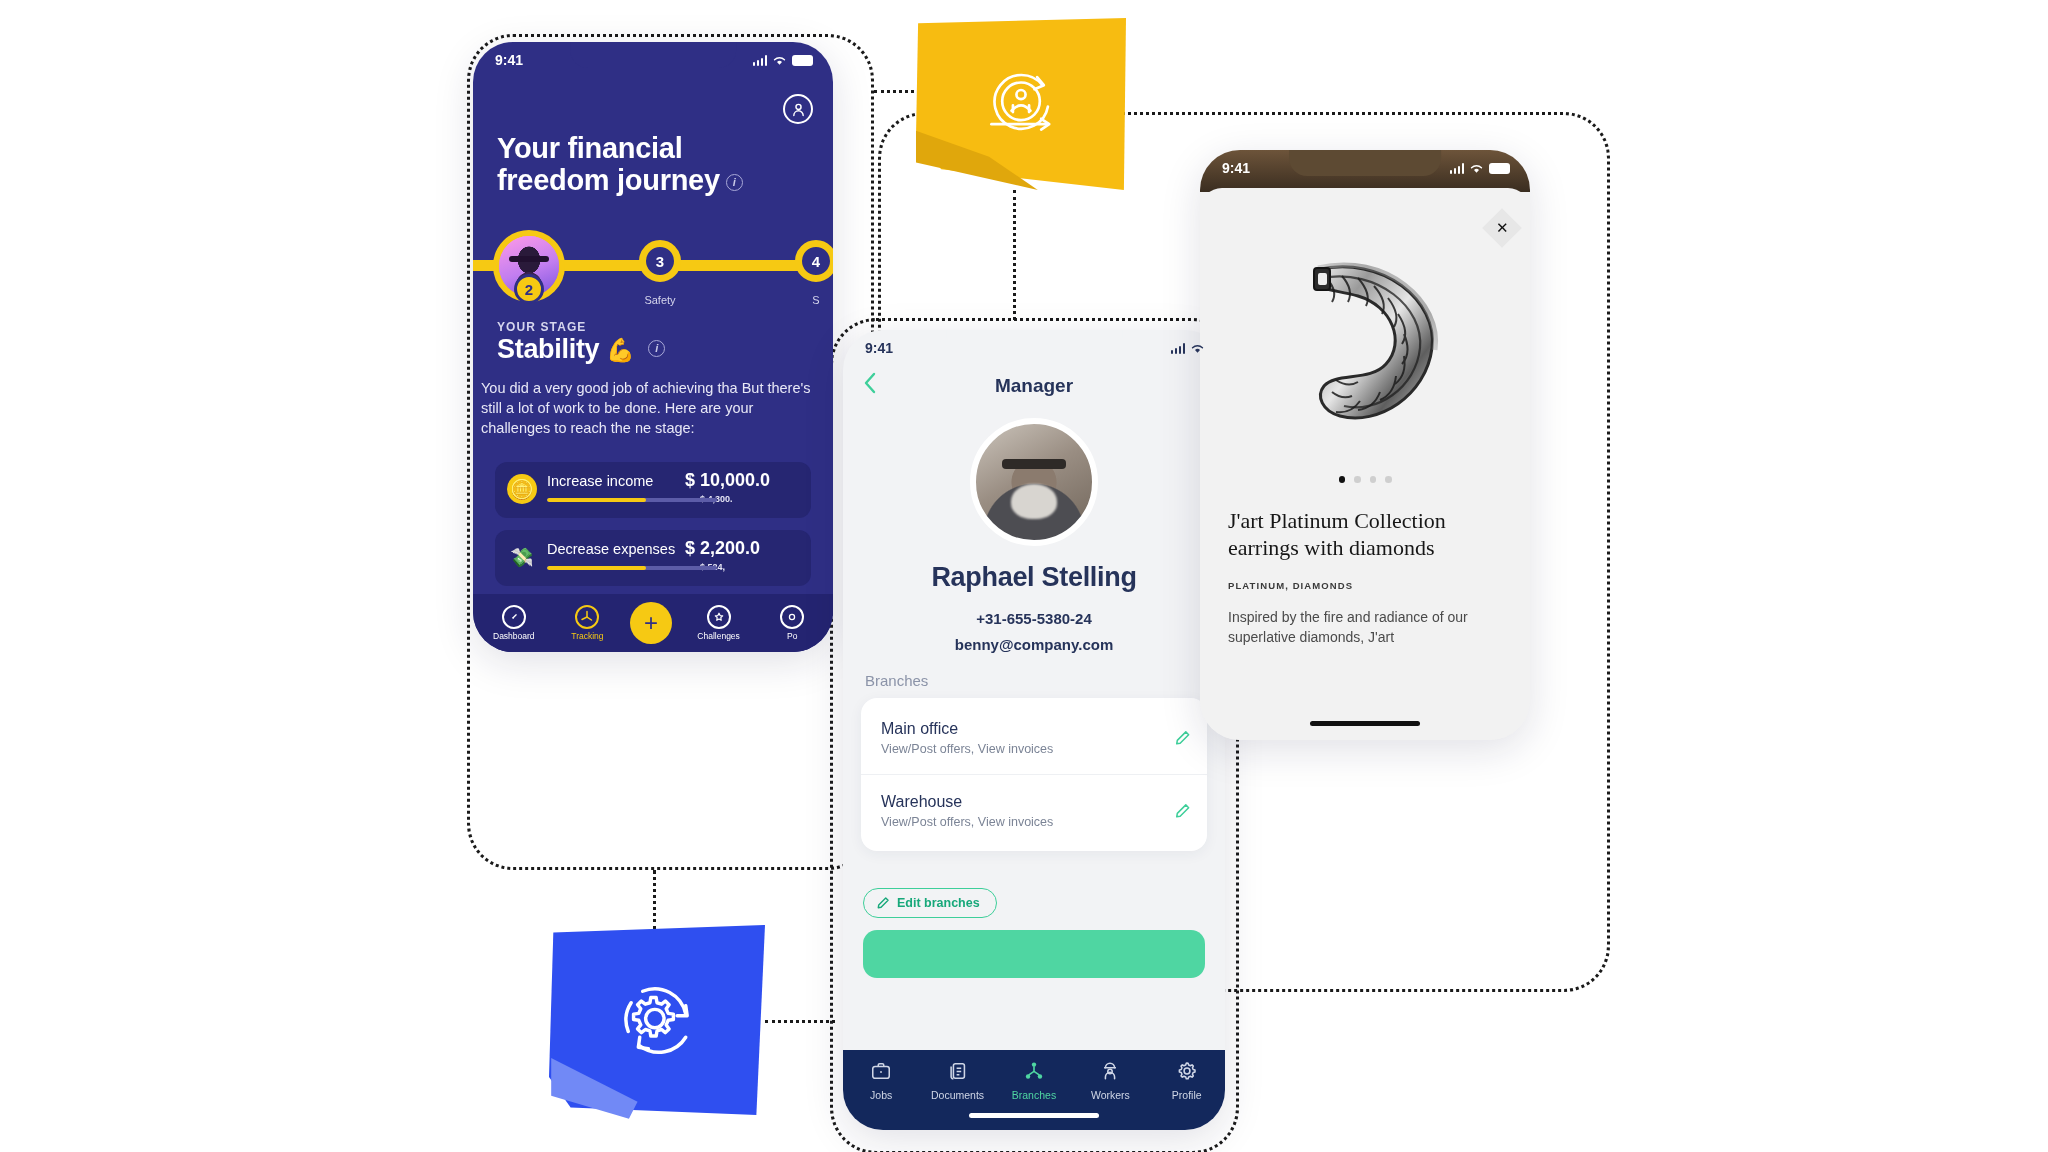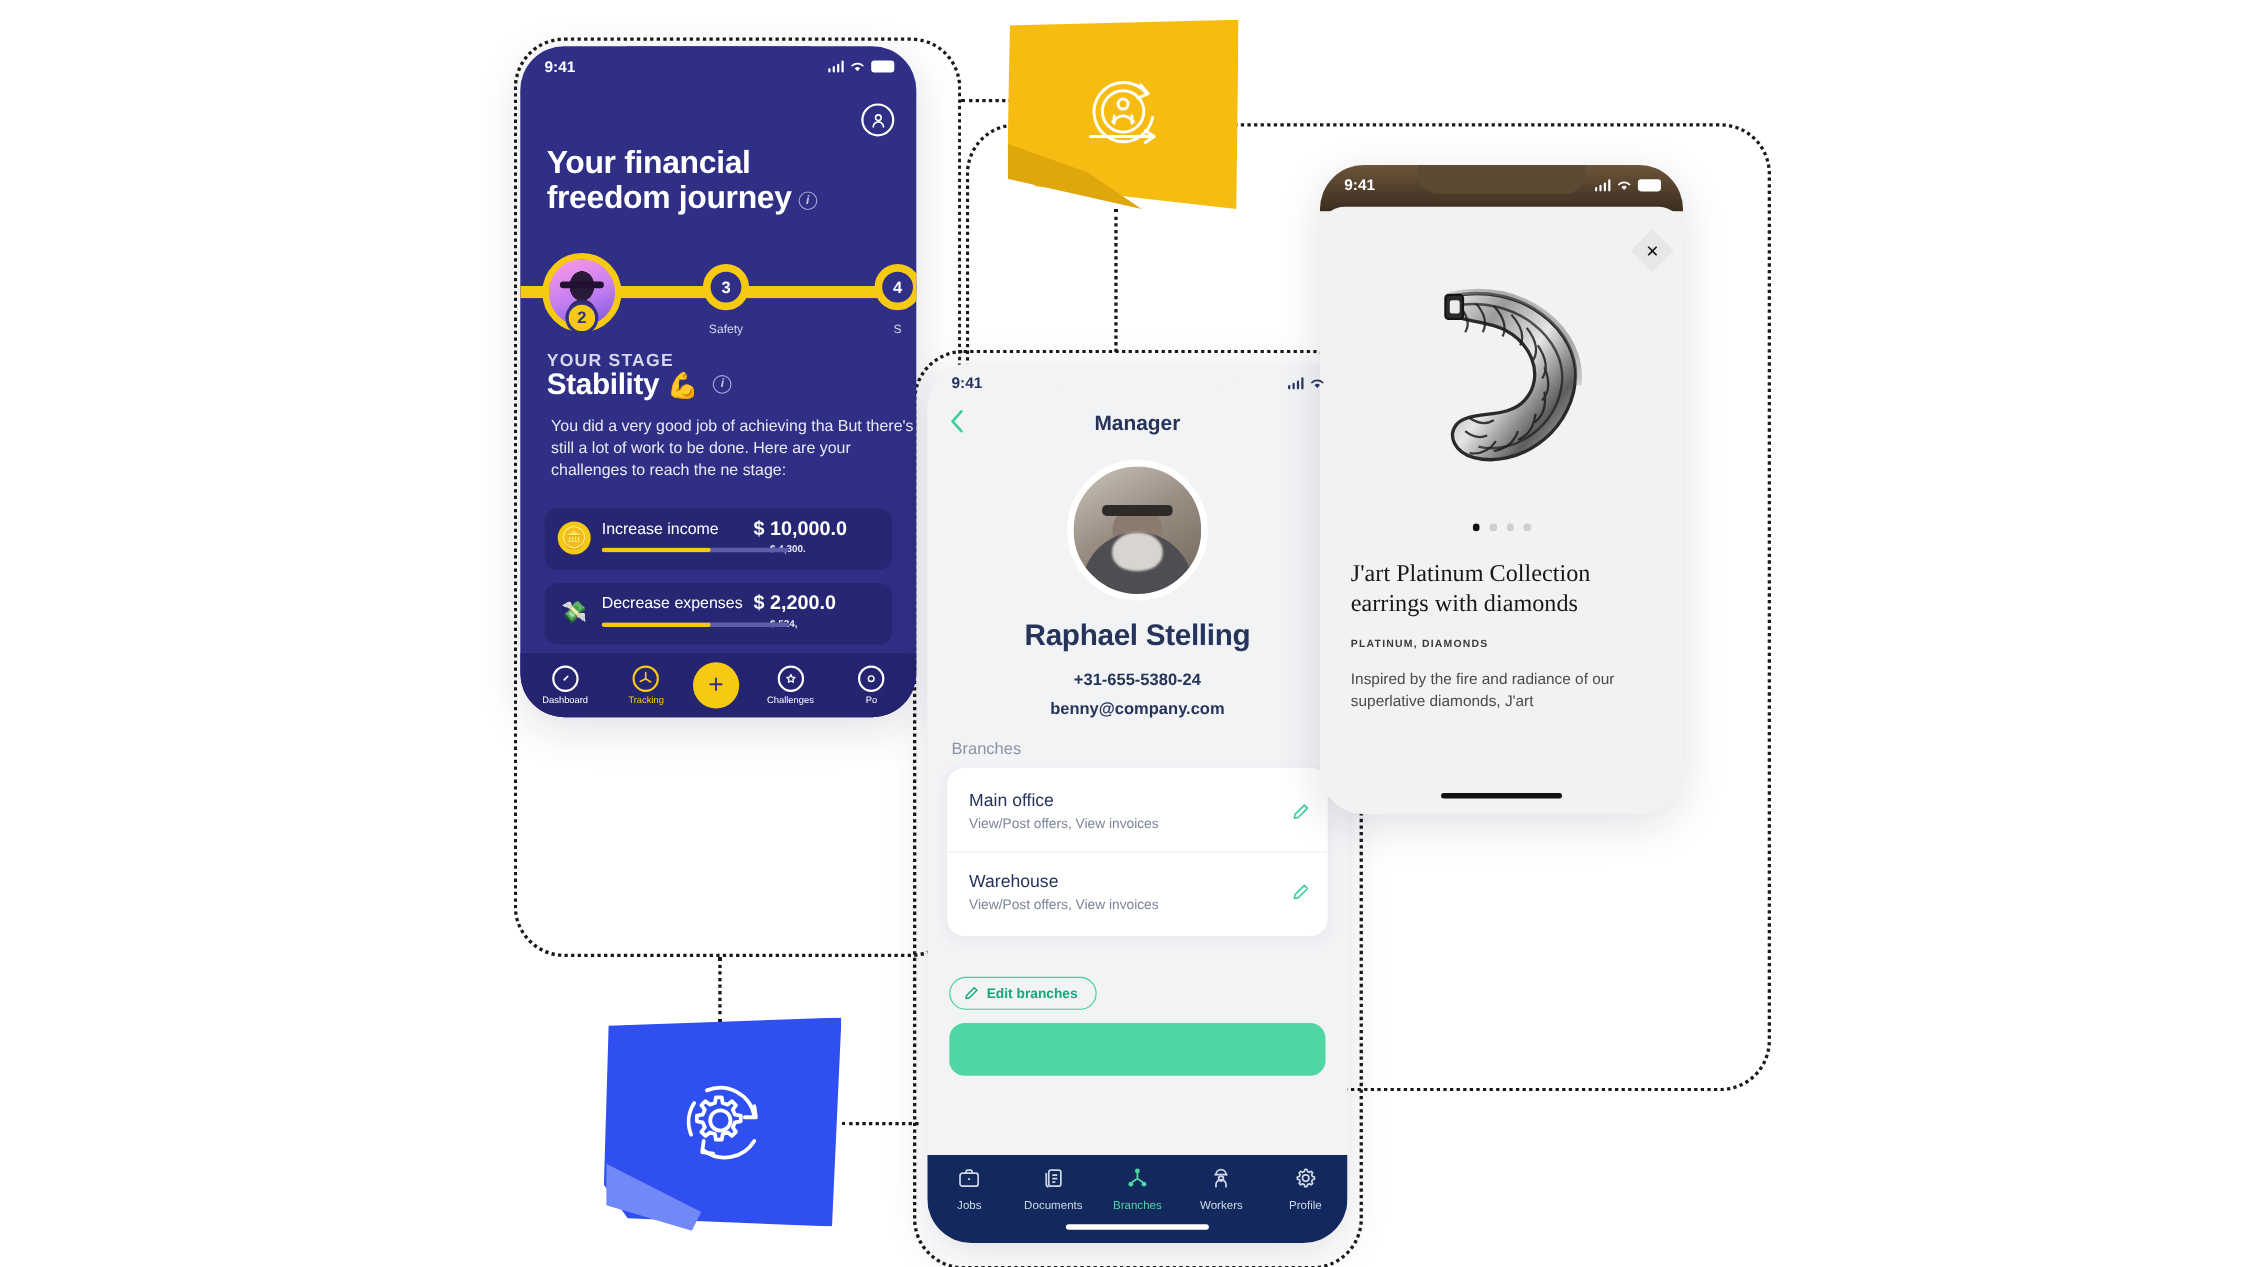--- a/index.html
+++ b/index.html
@@ -113,28 +113,28 @@
     display:flex; align-items:center; justify-content:center;
     border:3px solid #2f2f85;
   }
   .j-node.plain { width:42px; height:42px; font-size:15px; }
   .j-label {
     position:absolute; top:64px; transform:translateX(-50%);
     font-size:11px; color:#d5d5ec;
   }
   .stage-kicker {
     position:absolute; left:24px; top:238px;
-    font-size:16px; letter-spacing:1.1px; font-weight:bold; color:#d6d6ee;
+    font-size:12px; letter-spacing:1.1px; font-weight:bold; color:#d6d6ee;
   }
   .stage-name {
     position:absolute; left:24px; top:252px;
     font-size:27px; font-weight:bold; letter-spacing:-.3px;
   }
   .p1-desc {
-    position:absolute; left:28px; top:296px; width:330px;
+    position:absolute; left:8px; top:296px; width:330px;
     font-size:14.5px; line-height:1.38; color:#e8e8f6;
   }
   .challenge {
     position:absolute; left:22px; width:316px; height:56px;
     background:#262672; border-radius:12px;
   }
   .ch-icon {
     position:absolute; left:12px; top:12px; width:30px; height:30px;
     border-radius:50%; display:flex; align-items:center; justify-content:center;
     font-size:19px;

